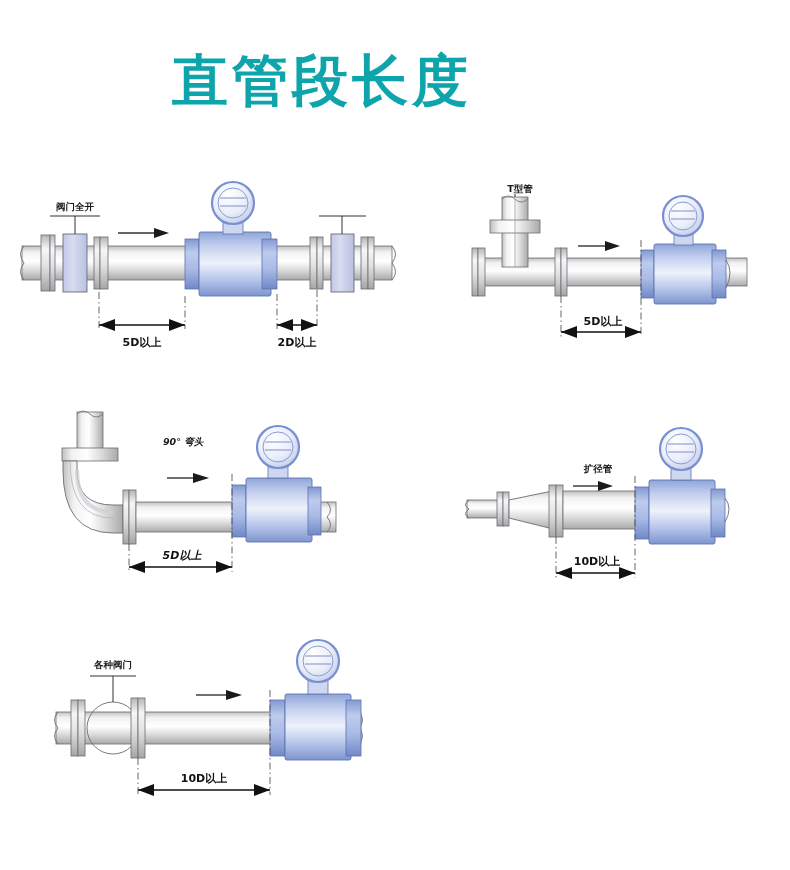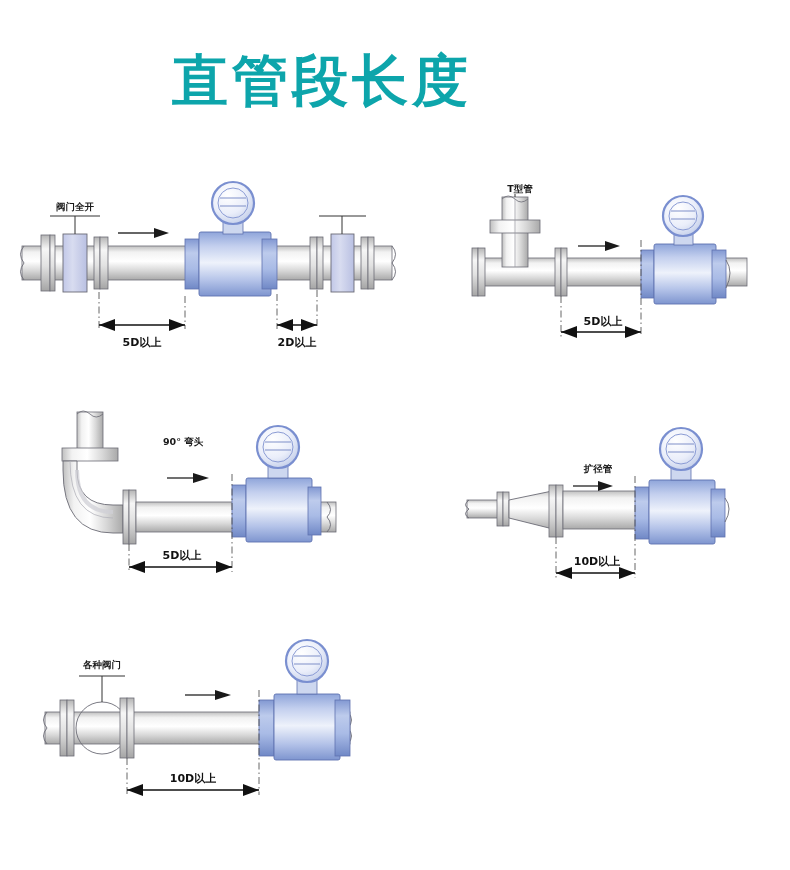--- a/index.html
+++ b/index.html
@@ -190,21 +190,21 @@
       <line x1="106" y1="116" x2="106" y2="157" stroke="#555" stroke-width="0.9" stroke-dasharray="7 3 1.5 3"></line>
       <line x1="186" y1="60" x2="186" y2="157" stroke="#555" stroke-width="0.9" stroke-dasharray="7 3 1.5 3"></line>
       <line x1="106" y1="152" x2="186" y2="152" stroke="#111" stroke-width="1.3"></line>
       <polygon points="106,152 122,146 122,158" fill="#111"></polygon>
       <polygon points="186,152 170,146 170,158" fill="#111"></polygon>
       <text class="dim" x="148" y="145" text-anchor="middle">5D以上</text>
     </g>
   </svg>
   </div>
 
-  <div class="fig" style="left:55px;top:400px;">
+  <div class="fig" style="left:55px;top:400px;font-style:italic;">
   <svg width="345" height="185" viewBox="0 0 345 185">
 
     <g>
       <rect x="22" y="12" width="26" height="38" fill="url(#gPipeV)" stroke="#6b6b75" stroke-width="0.8"></rect>
       <path d="M22,14 q6,-6 13,0 q6,6 13,0" fill="none" stroke="#6b6b75" stroke-width="0.8"></path>
       <rect x="7" y="48" width="56" height="13" fill="url(#gPipeV)" stroke="#6b6b75" stroke-width="0.8"></rect>
       <path d="M22,61 L22,70 Q22,105 58,105 L68,105 L68,133 L58,133
                Q8,133 8,70 L8,61 Z" fill="url(#gPipeV)" stroke="#6b6b75" stroke-width="0.9"></path>
       <path d="M15,61 Q15,118 58,118" fill="none" stroke="#b4b4bb" stroke-width="0.8"></path>
       <path d="M22,70 Q22,112 58,112" fill="none" stroke="#cfcfd5" stroke-width="4" opacity="0.75"></path>
@@ -294,21 +294,21 @@
       <line x1="101" y1="97" x2="101" y2="138" stroke="#555" stroke-width="0.9" stroke-dasharray="7 3 1.5 3"></line>
       <line x1="180" y1="36" x2="180" y2="138" stroke="#555" stroke-width="0.9" stroke-dasharray="7 3 1.5 3"></line>
       <line x1="101" y1="133" x2="180" y2="133" stroke="#111" stroke-width="1.3"></line>
       <polygon points="101,133 117,127 117,139" fill="#111"></polygon>
       <polygon points="180,133 164,127 164,139" fill="#111"></polygon>
       <text class="dim" x="142" y="125" text-anchor="middle">10D以上</text>
     </g>
   </svg>
   </div>
 
-  <div class="fig" style="left:35px;top:640px;">
+  <div class="fig" style="left:46px;top:640px;">
   <svg width="345" height="175" viewBox="0 0 345 175">
 
     <g>
       <rect x="10" y="72" width="305" height="32" fill="url(#gPipe)" stroke="#6b6b75" stroke-width="0.8"></rect>
       <path d="M12,72 q-7,8 0,16 q-7,8 0,16" fill="none" stroke="#6b6b75" stroke-width="0.9"></path>
       <path d="M313,72 q7,8 0,16 q7,8 0,16" fill="none" stroke="#6b6b75" stroke-width="0.9"></path>
     </g>
 
     <g>
       <rect x="25" y="60" width="7" height="56" fill="url(#gFlange)" stroke="#6b6b75" stroke-width="0.8"></rect>

